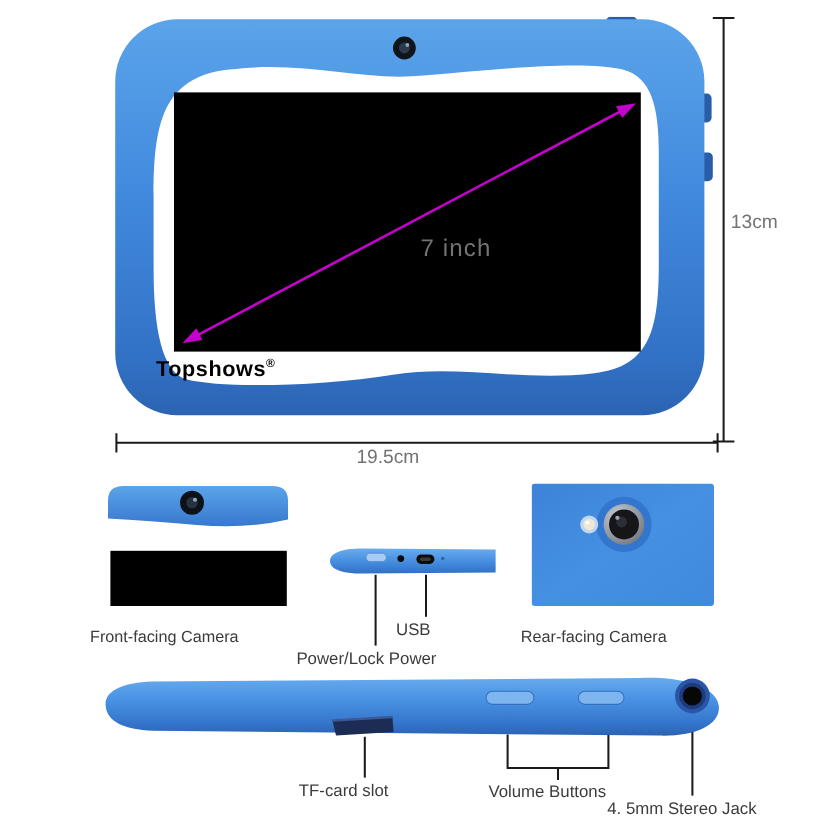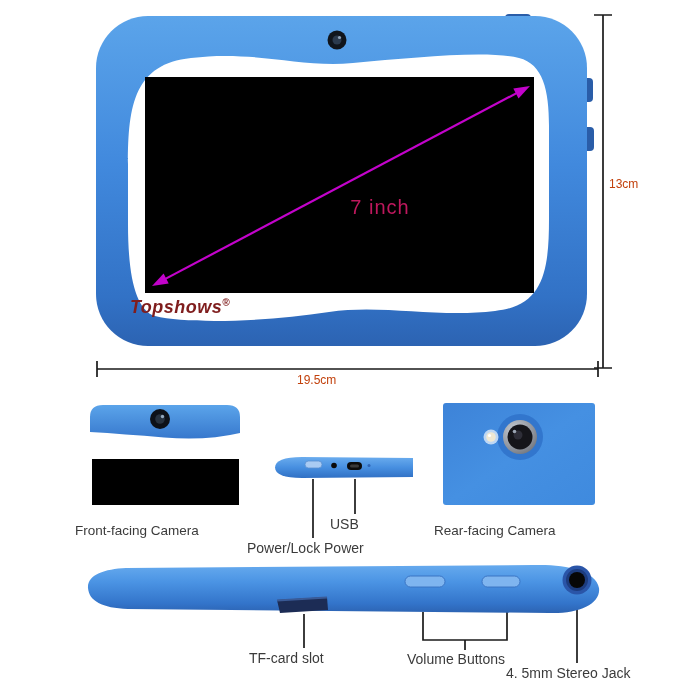--- a/index.html
+++ b/index.html
@@ -6,28 +6,28 @@
   .canvas{
     position:relative;width:700px;height:700px;background:#ffffff;
     font-family:"Liberation Sans",sans-serif;overflow:hidden;
   }
   .abs{position:absolute;}
   .lbl{
     position:absolute;color:#3b3b3b;font-size:14px;line-height:1.15;
     white-space:nowrap;
   }
   .lbl-sm{font-size:13.5px;}
-  .dim-lbl{position:absolute;color:#c2410c;font-size:12px;white-space:nowrap;}
+  .dim-lbl{position:absolute;color:#737373;font-size:16px;white-space:nowrap;}
   .diag-lbl{
-    position:absolute;color:#be185d;font-size:20px;text-align:center;
+    position:absolute;color:#737373;font-size:20px;text-align:center;
     white-space:nowrap;letter-spacing:1px;
   }
   .logo{
-    position:absolute;color:#7f1d1d;font-size:18px;font-weight:bold;
-    font-style:italic;letter-spacing:.5px;white-space:nowrap;
+    position:absolute;color:#000000;font-size:18px;font-weight:bold;
+    letter-spacing:.5px;white-space:nowrap;
   }
   .logo sup{font-size:10px;font-weight:bold;}
   .black-panel{position:absolute;background:#000000;}
 </style>
 </head>
 <body>
 
 <div class="canvas">
 
   <svg class="abs" style="left:95px;top:14px" width="500" height="334" viewBox="0 0 500 334">

